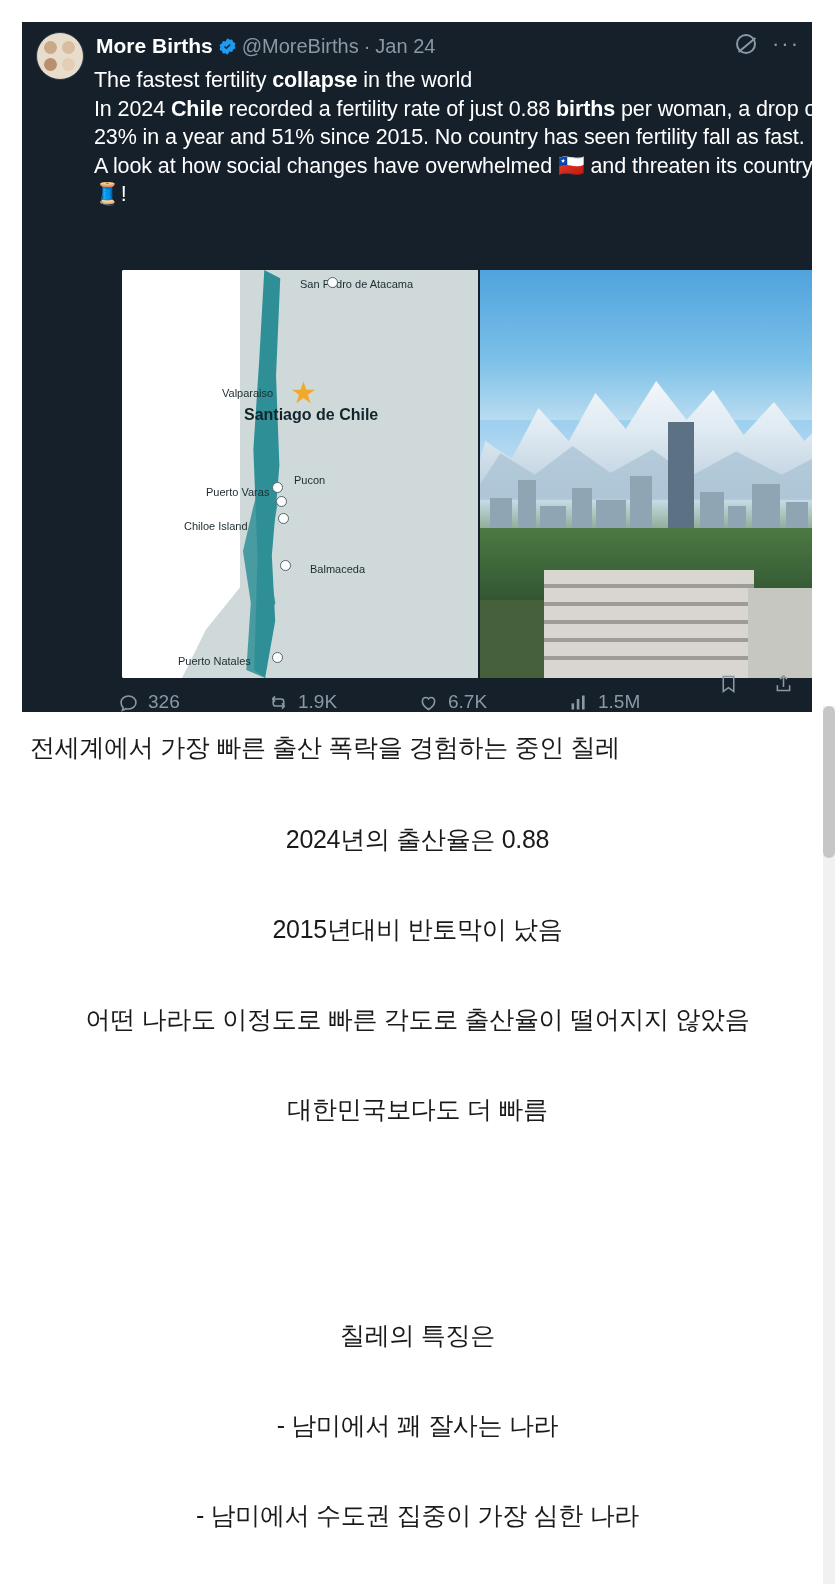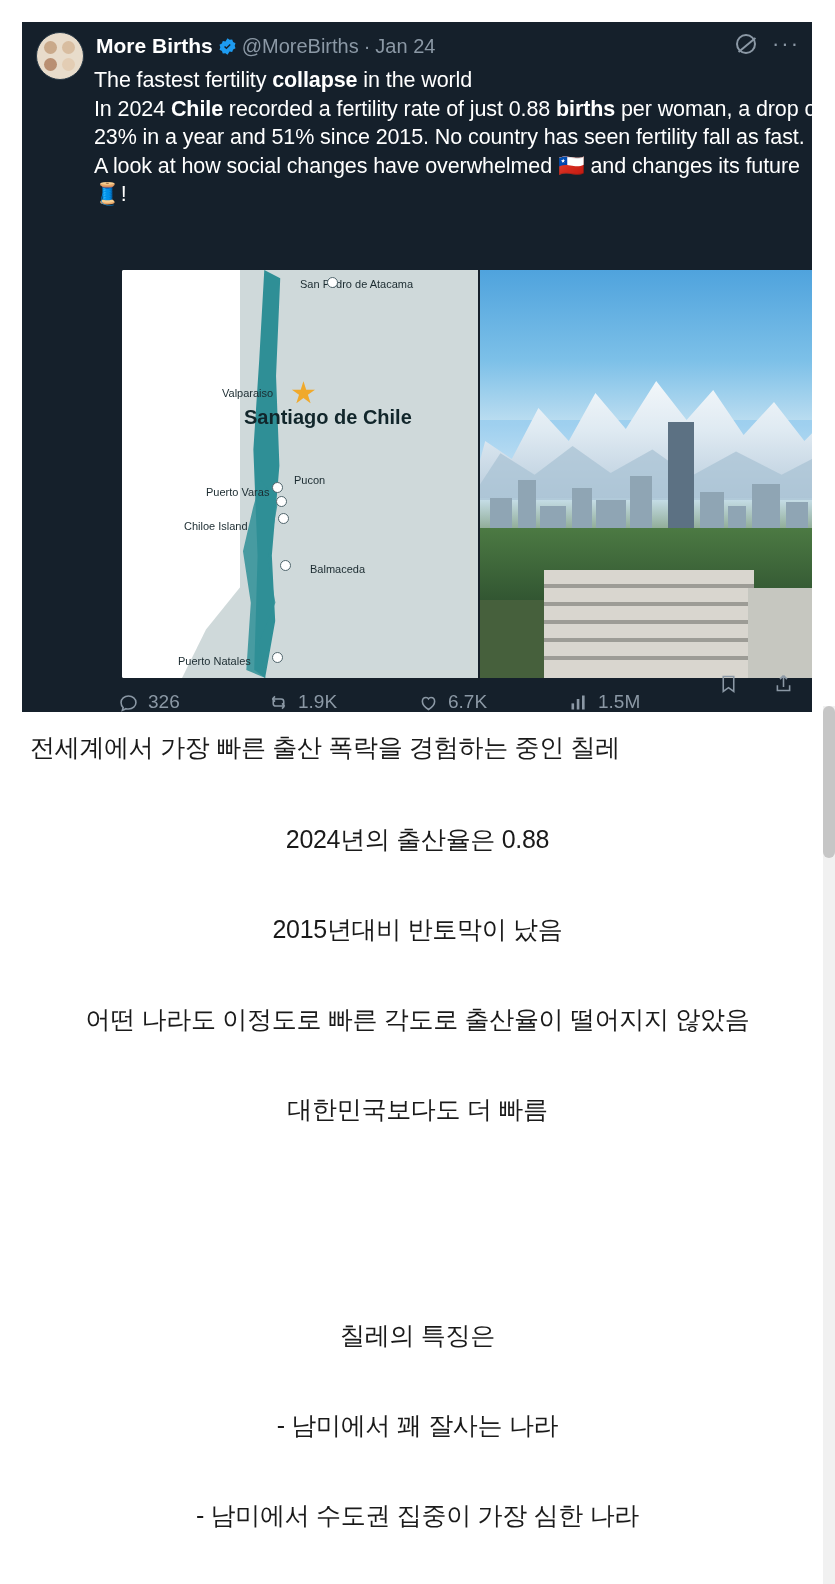--- a/index.html
+++ b/index.html
@@ -201,21 +201,21 @@
     opacity: .85;
     clip-path: polygon(48% 0, 78% 12%, 60% 40%, 74% 62%, 44% 82%, 56% 100%, 22% 96%, 30% 62%, 16% 36%, 34% 14%);
   }
   .map-label {
     position: absolute;
     color: #1b2b30;
     font-size: 11px;
     white-space: nowrap;
   }
   .map-label.big {
-    font-size: 20px;
+    font-size: 16px;
     font-weight: bold;
     color: #11262b;
   }
   .map-dot {
     position: absolute;
     width: 9px;
     height: 9px;
     border-radius: 50%;
     background: #ffffff;
     border: 1.5px solid #51666d;
@@ -409,21 +409,21 @@
       </div>
       <div class="tweet-actions-tr">
         <span class="grok-icon"></span>
         <span class="more-dots">···</span>
       </div>
     </div>
 
     <div class="tweet-text">
       <span>The fastest fertility </span><b>collapse</b><span> in the world</span><br>
       <span>In 2024 </span><b>Chile</b><span> recorded a fertility rate of just 0.88 </span><b>births</b><span> per woman, a drop of 23% in a year and 51% since 2015. No country has seen fertility fall as fast.</span><br>
-      <span>A look at how social changes have overwhelmed </span><span>🇨🇱</span><span> and changes its future </span><span>🧵</span><span>!</span>
+      <span>A look at how social changes have overwhelmed </span><span>🇨🇱</span><span> and threaten its country </span><span>🧵</span><span>!</span>
     </div>
 
     <div class="media-row">
       <div class="map-pane">
         <div class="map-ocean"></div>
         <div class="map-land"></div>
         <div class="map-land2"></div>
         <div class="chile-strip"></div>
         <div class="chile-strip2"></div>
         <div id="map-overlay">

